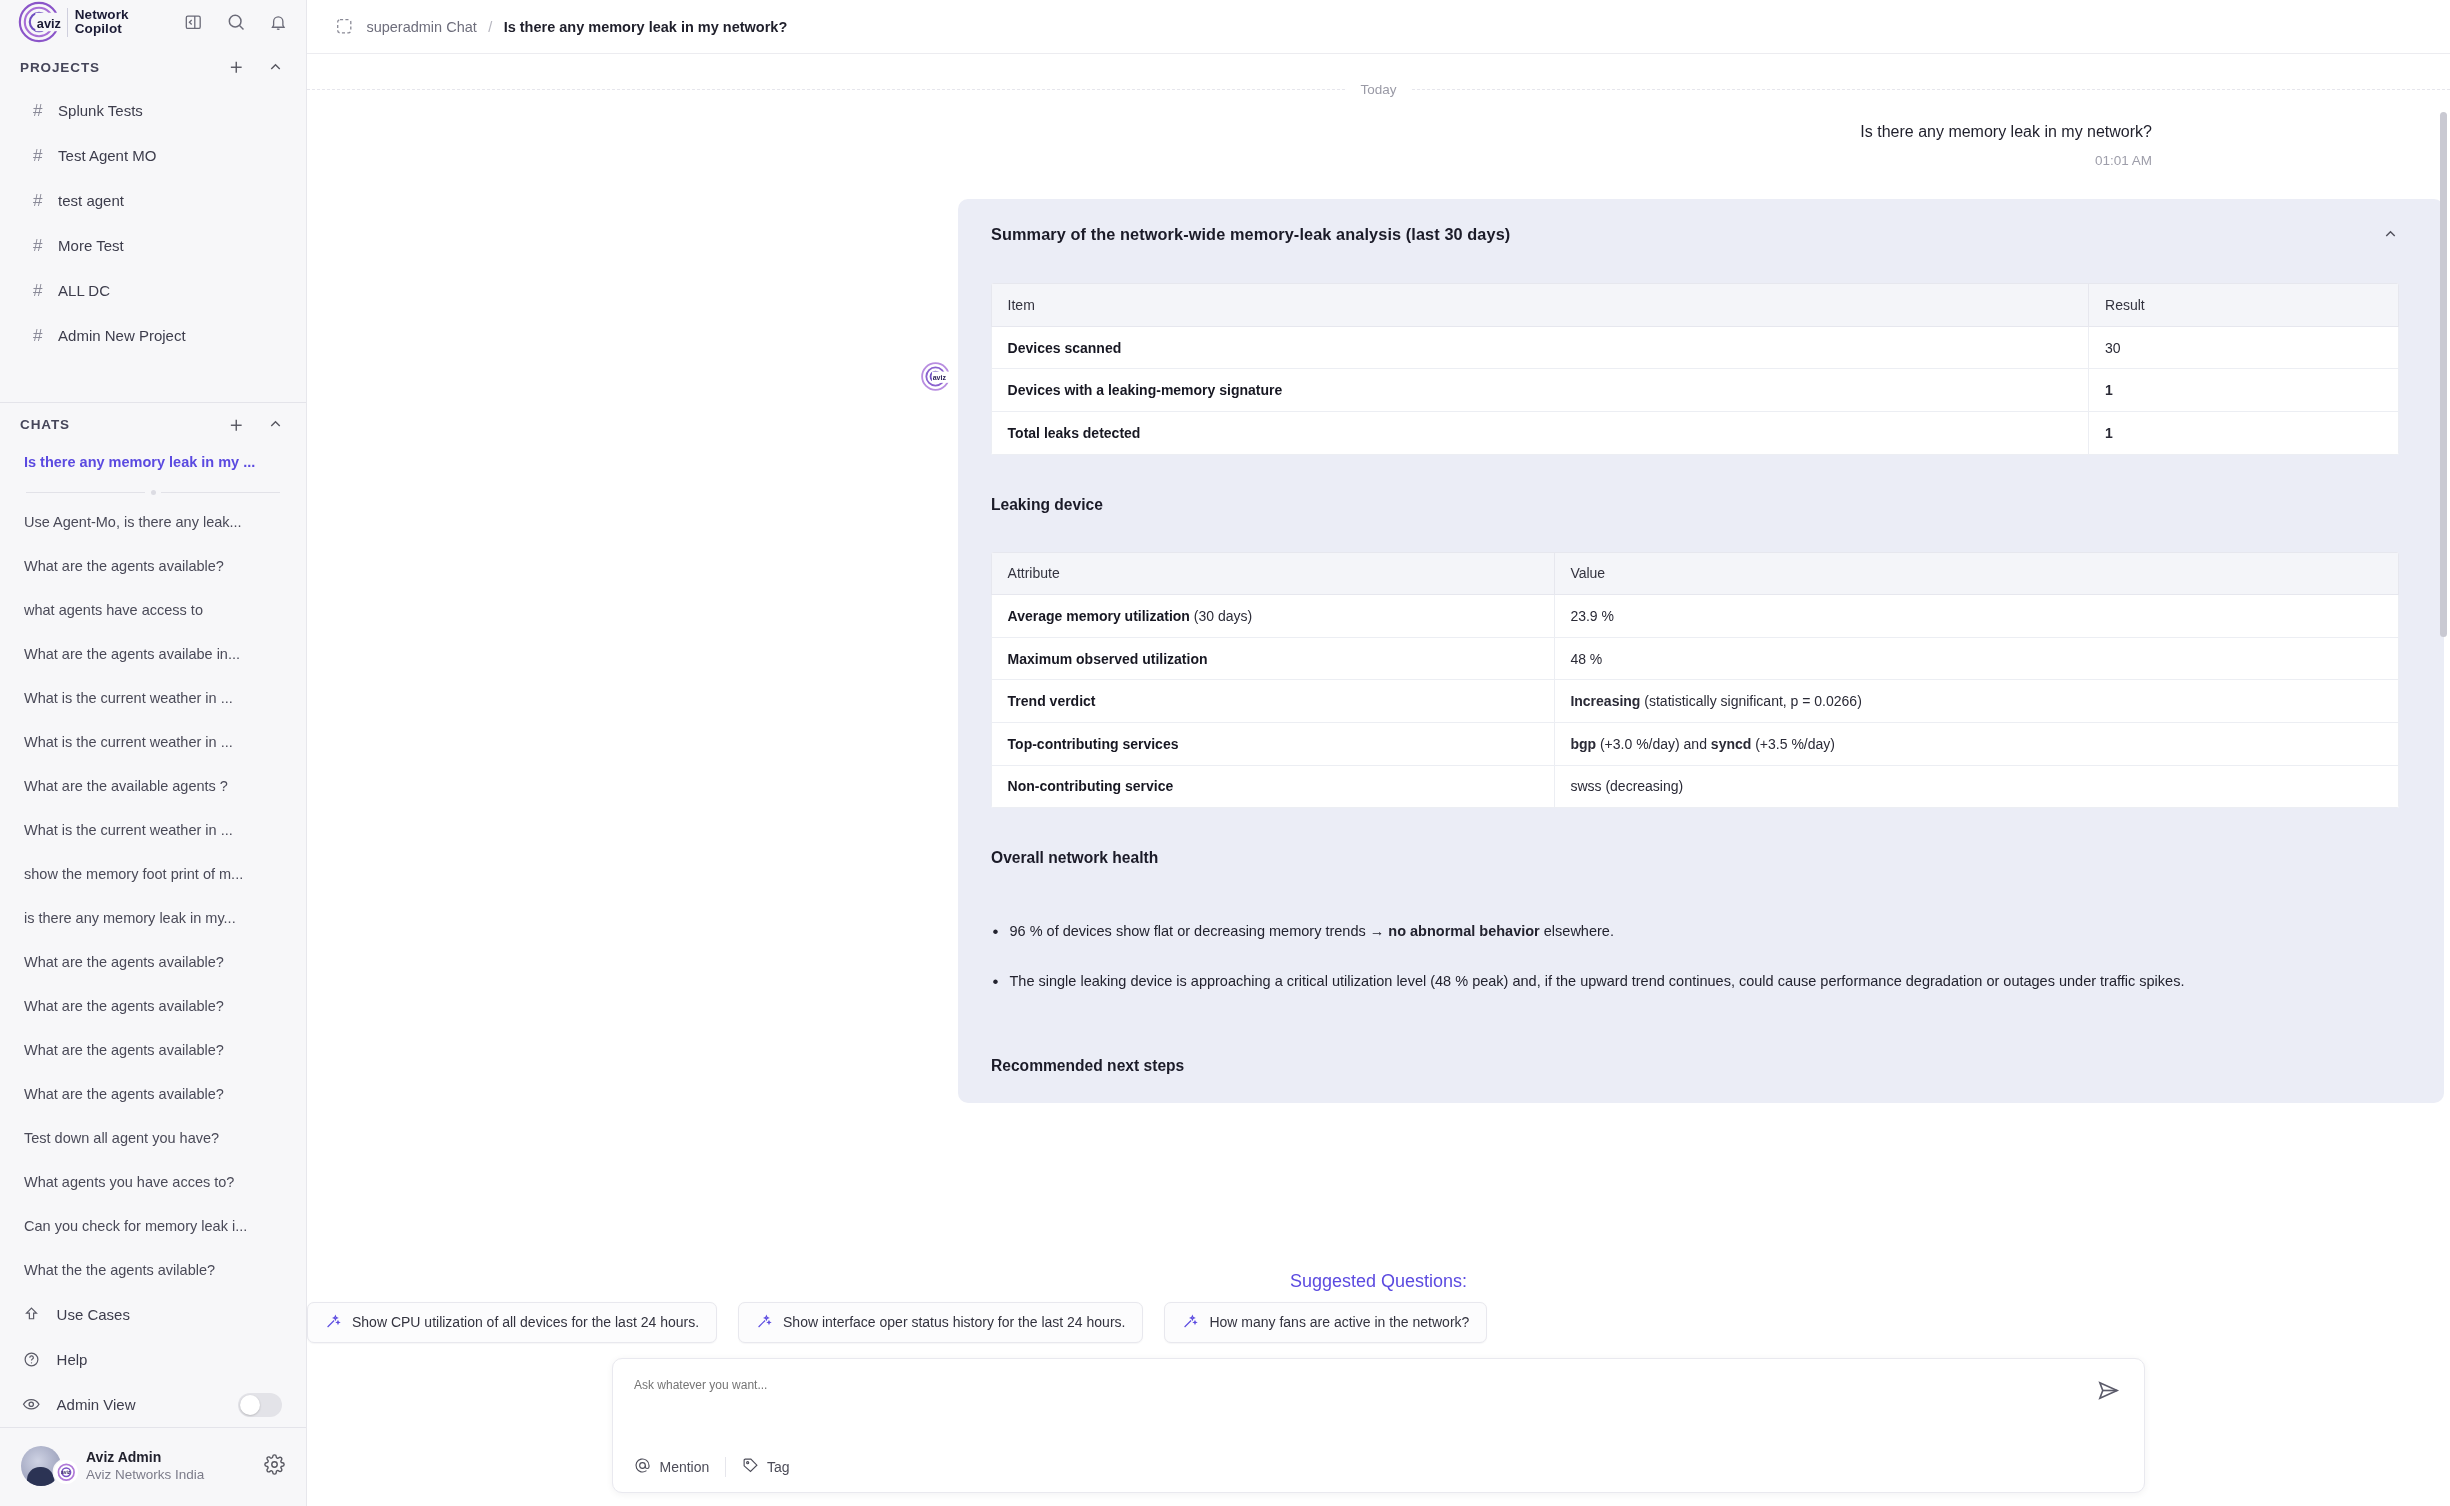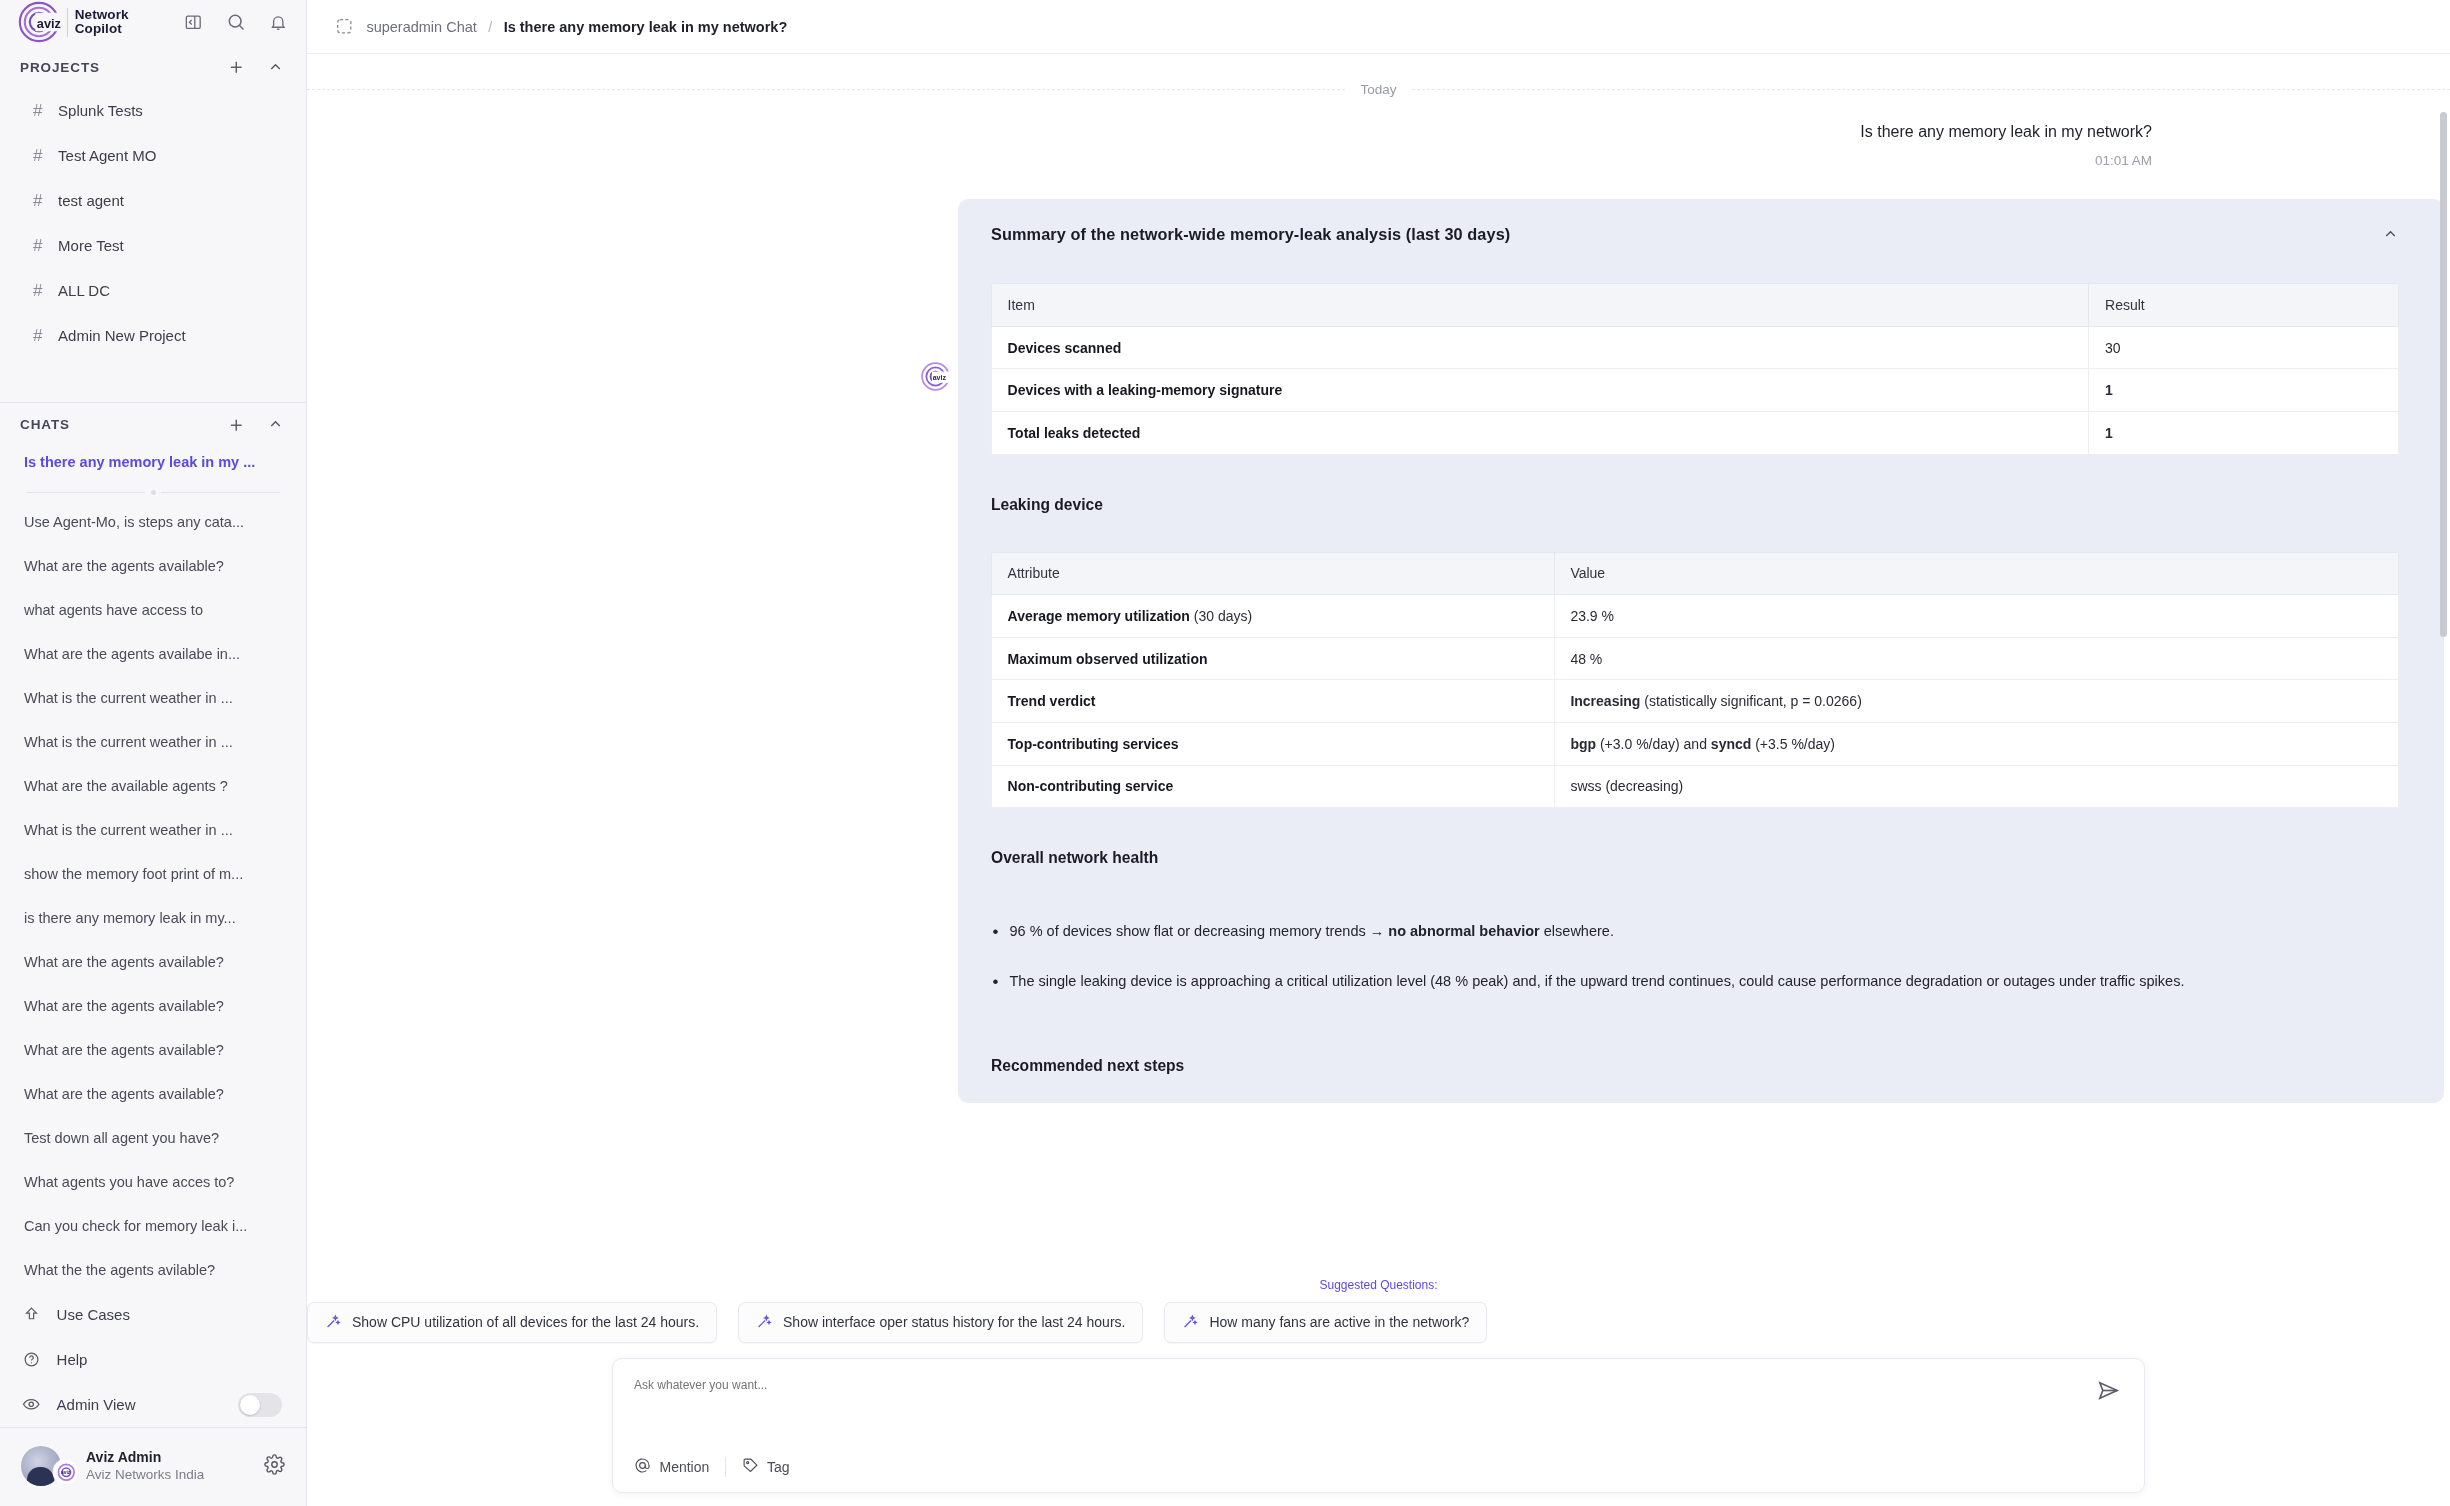--- a/index.html
+++ b/index.html
@@ -176,21 +176,21 @@
     position: absolute; left: 0; right: 0; bottom: 0; height: 64px;
     background: linear-gradient(to bottom, rgba(235,237,246,0), rgba(255,255,255,.0));
     pointer-events: none;
   }
 
   
   .composer-wrap {
     position: absolute; left: 0; right: 0; bottom: 0;
     background: #fff; padding: 0 0 12.8px 0;
   }
-  .sugg-label { text-align: center; font-size: 12px; color: #5b4ae0; padding: 12.8px 0 10px 0; font-weight: 500; }
+  .sugg-label { text-align: center; font-size: 18px; color: #5b4ae0; padding: 12.8px 0 10px 0; font-weight: 500; }
   .sugg-row { display: flex; justify-content: flex-start; gap: 21px; padding-bottom: 15.6px; }
   .pill {
     display: flex; align-items: center; gap: 11.4px;
     border: 0.7px solid #e8e8ee; background: #fcfcfd; border-radius: 7px;
     padding: 11.4px 17px; font-size: 14px; color: #33333f; cursor: pointer;
     box-shadow: 0 0.7px 1.4px rgba(20,20,40,.04);
   }
   .wand { color: #5b4ae0; display: flex; }
   .composer {
     margin: 0 auto; width: 1533px; height: 135px;
@@ -325,21 +325,21 @@
     </div>
 
     <div class="chats-wrap">
       <div id="chat-list">
           <div class="chat-item active">Is there any memory leak in my ...</div>
           <div class="chat-sep">
             <i></i>
             <b></b>
             <i></i>
           </div>
-          <div class="chat-item">Use Agent-Mo, is steps any cata...</div>
+          <div class="chat-item">Use Agent-Mo, is there any leak...</div>
           <div class="chat-item">What are the agents available?</div>
           <div class="chat-item">what agents have access to</div>
           <div class="chat-item">What are the agents availabe in...</div>
           <div class="chat-item">What is the current weather in ...</div>
           <div class="chat-item">What is the current weather in ...</div>
           <div class="chat-item">What are the available agents ?</div>
           <div class="chat-item">What is the current weather in ...</div>
           <div class="chat-item">show the memory foot print of m...</div>
           <div class="chat-item">is there any memory leak in my...</div>
           <div class="chat-item">What are the agents available?</div>

